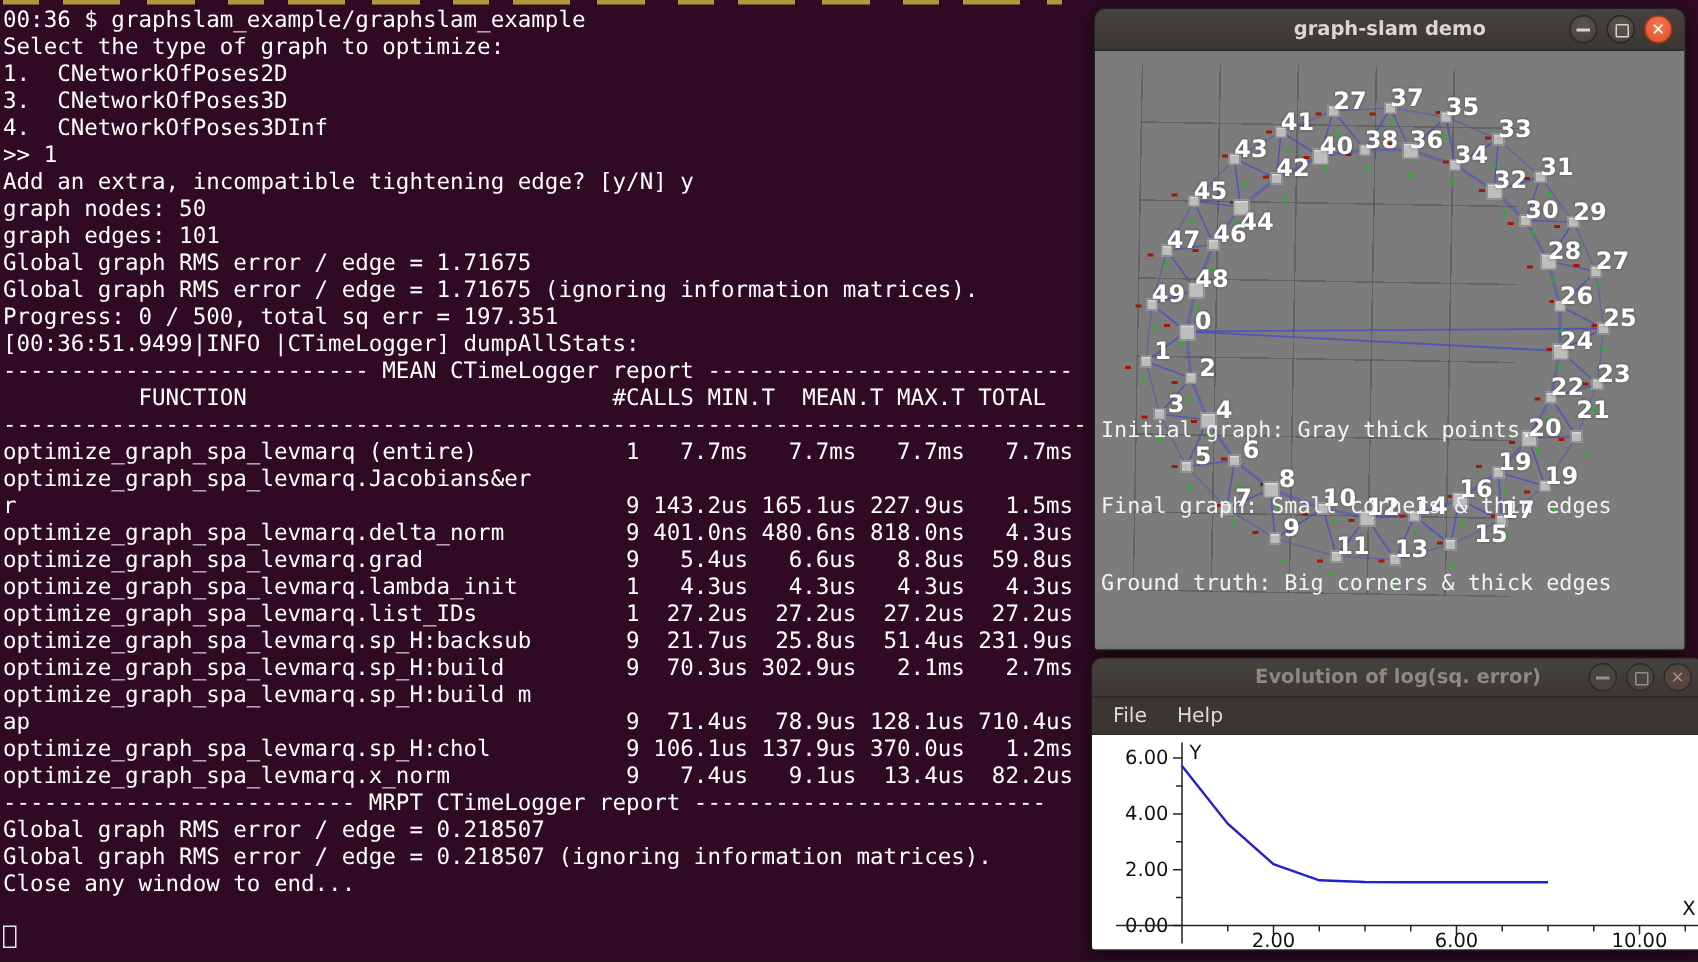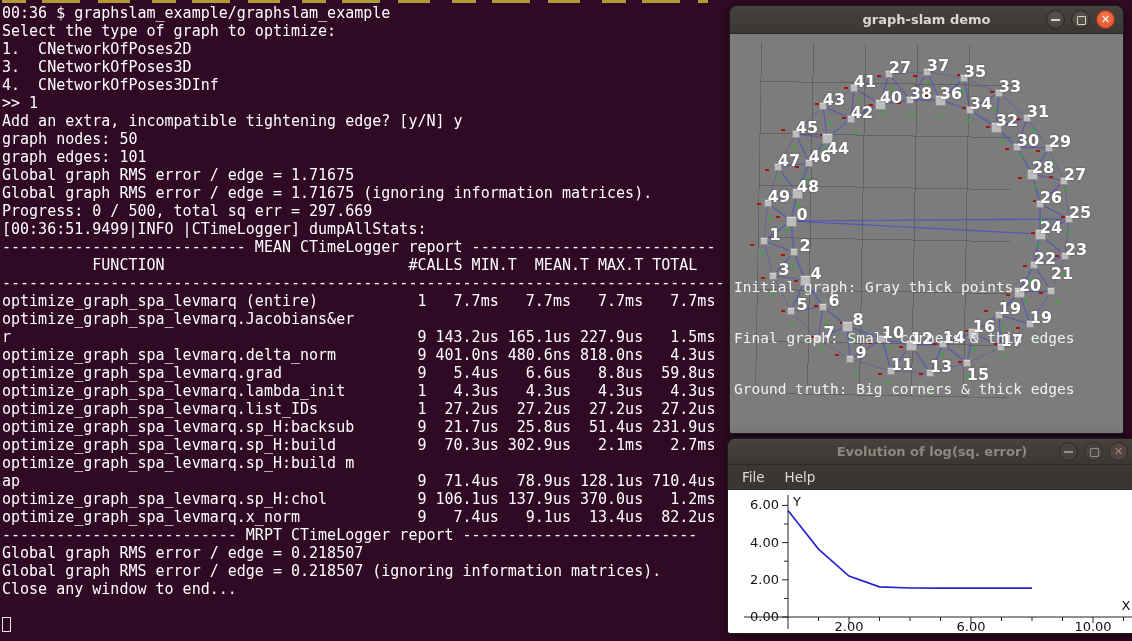--- a/index.html
+++ b/index.html
@@ -127,21 +127,21 @@
       <div class="t-line">Select the type of graph to optimize:</div>
       <div class="t-line">1.  CNetworkOfPoses2D</div>
       <div class="t-line">3.  CNetworkOfPoses3D</div>
       <div class="t-line">4.  CNetworkOfPoses3DInf</div>
       <div class="t-line">&gt;&gt; 1</div>
       <div class="t-line">Add an extra, incompatible tightening edge? [y/N] y</div>
       <div class="t-line">graph nodes: 50</div>
       <div class="t-line">graph edges: 101</div>
       <div class="t-line">Global graph RMS error / edge = 1.71675</div>
       <div class="t-line">Global graph RMS error / edge = 1.71675 (ignoring information matrices).</div>
-      <div class="t-line">Progress: 0 / 500, total sq err = 297.669</div>
+      <div class="t-line">Progress: 0 / 500, total sq err = 197.351</div>
       <div class="t-line">[00:36:51.9499|INFO |CTimeLogger] dumpAllStats:</div>
       <div class="t-line">--------------------------- MEAN CTimeLogger report ---------------------------</div>
       <div class="t-line">          FUNCTION                           #CALLS MIN.T  MEAN.T MAX.T TOTAL</div>
       <div class="t-line">--------------------------------------------------------------------------------</div>
       <div class="t-line">optimize_graph_spa_levmarq (entire)           1   7.7ms   7.7ms   7.7ms   7.7ms</div>
       <div class="t-line">optimize_graph_spa_levmarq.Jacobians&amp;er</div>
       <div class="t-line">r                                             9 143.2us 165.1us 227.9us   1.5ms</div>
       <div class="t-line">optimize_graph_spa_levmarq.delta_norm         9 401.0ns 480.6ns 818.0ns   4.3us</div>
       <div class="t-line">optimize_graph_spa_levmarq.grad               9   5.4us   6.6us   8.8us  59.8us</div>
       <div class="t-line">optimize_graph_spa_levmarq.lambda_init        1   4.3us   4.3us   4.3us   4.3us</div>
@@ -333,21 +333,21 @@
         <div class="gdot" style="left:178px; top:324px; width:2px; height:3px; background:#1fb822;"></div>
         <div class="gnode" style="left:196px; top:335px; width:8px; height:8px;"></div>
         <div class="glabel" style="left:211px; top:332px;">13</div>
         <div class="gdot" style="left:189px; top:339px; width:4px; height:2px; background:#a81500;"></div>
         <div class="gdot" style="left:198px; top:355px; width:2px; height:3px; background:#1fb822;"></div>
         <div class="gnode" style="left:209px; top:306px; width:8px; height:8px;"></div>
         <div class="glabel" style="left:224px; top:303px;">14</div>
         <div class="gdot" style="left:203px; top:309px; width:4px; height:2px; background:#a81500;"></div>
         <div class="gdot" style="left:212px; top:319px; width:2px; height:3px; background:#1fb822;"></div>
         <div class="gnode" style="left:233px; top:325px; width:8px; height:8px;"></div>
-        <div class="glabel" style="left:248px; top:322px;margin-top:18px;">15</div>
+        <div class="glabel" style="left:264px; top:322px;">15</div>
         <div class="gdot" style="left:228px; top:327px; width:4px; height:2px; background:#a81500;"></div>
         <div class="gdot" style="left:237px; top:341px; width:2px; height:3px; background:#1fb822;"></div>
         <div class="gnode" style="left:237.5px; top:293.5px; width:11px; height:11px;"></div>
         <div class="glabel" style="left:254px; top:292px;">16</div>
         <div class="gdot" style="left:235px; top:296px; width:4px; height:2px; background:#a81500;"></div>
         <div class="gdot" style="left:244px; top:314px; width:2px; height:3px; background:#1fb822;"></div>
         <div class="gnode" style="left:267px; top:309px; width:8px; height:8px;"></div>
         <div class="glabel" style="left:282px; top:306px;">17</div>
         <div class="gdot" style="left:264px; top:309px; width:4px; height:2px; background:#a81500;"></div>
         <div class="gdot" style="left:273px; top:321px; width:2px; height:3px; background:#1fb822;"></div>

